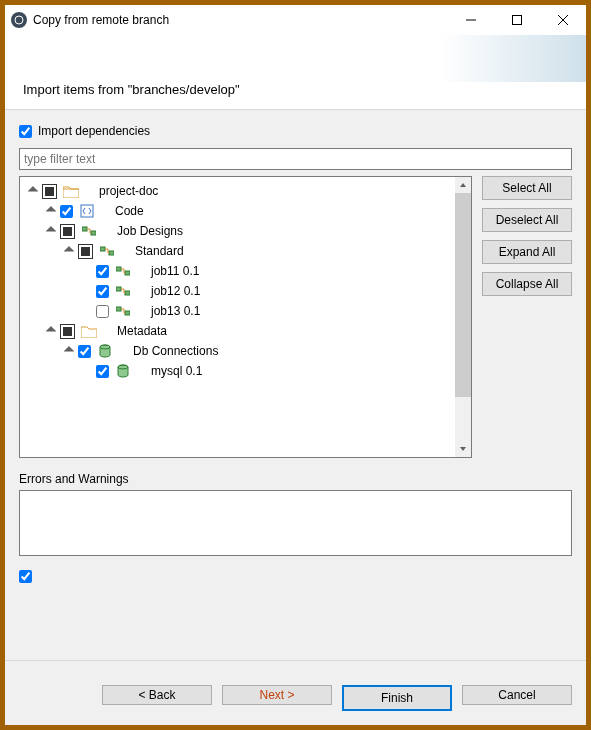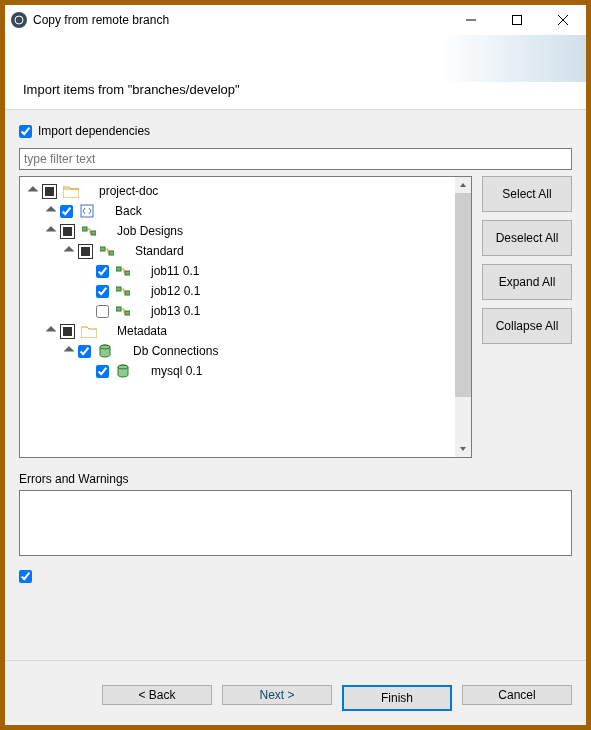--- a/index.html
+++ b/index.html
@@ -17,35 +17,35 @@
   .chk-line input{margin:0 6px 0 0}
   .filter-input{width:100%;height:22px;border:1px solid #7a7a7a;padding:2px 4px;box-sizing:border-box;font:inherit;background:#fff;outline:none}
   .tree-row{display:flex;gap:10px;margin-top:6px}
   .tree-wrap{flex:1;border:1px solid #7a7a7a;background:#fff;height:280px;position:relative;overflow:hidden}
   .tree{position:absolute;inset:0 16px 0 0;overflow:hidden;padding:4px 0 4px 4px}
   .scrollbar{position:absolute;right:0;top:0;bottom:0;width:16px;background:#f0f0f0}
   .scroll-thumb{position:absolute;right:0;top:16px;bottom:60px;width:16px;background:#cdcdcd}
   .scroll-arrow{position:absolute;right:0;width:16px;height:16px;display:flex;align-items:center;justify-content:center}
   .scroll-arrow.top{top:0}.scroll-arrow.bot{bottom:0}
   .side-btns{width:90px;display:flex;flex-direction:column;gap:8px}
-  .btn{height:36px;border:1px solid #adadad;background:#e1e1e1;padding:0 8px;display:flex;align-items:center;justify-content:center;white-space:nowrap;font:inherit}
+  .btn{height:24px;border:1px solid #adadad;background:#e1e1e1;padding:0 8px;display:flex;align-items:center;justify-content:center;white-space:nowrap;font:inherit}
   .tree-node{display:flex;align-items:center;height:20px}
   .tree-node .tw{width:14px;height:14px;display:flex;align-items:center;justify-content:center;margin-right:0}
   .tree-node .cb{margin:0 4px 0 2px;width:13px;height:13px}
   .tree-node .nicon{width:16px;height:16px;margin:0 4px 0 2px;display:inline-flex;align-items:center;justify-content:center}
   .tree-node .nlabel{padding-left:16px}
   .ind1{padding-left:2px}.ind2{padding-left:20px}.ind3{padding-left:38px}.ind4{padding-left:56px}
   .twistsvg{stroke:#606060;fill:#606060}
   .cb-partial{appearance:none;width:13px;height:13px;border:1px solid #333;background:#fff;position:relative}
   .cb-partial::after{content:"";position:absolute;left:2px;top:2px;right:2px;bottom:2px;background:#333}
   .errlbl{margin-top:14px}
   .errbox{border:1px solid #7a7a7a;background:#fff;height:64px;margin-top:4px}
   .footer{background:#f0f0f0;padding:14px;display:flex;justify-content:flex-end;gap:10px}
   .footer .btn{width:110px;height:20px}
-  .btn.disabled{color:#0c4a6e}
+  .btn.disabled{color:#c2410c}
   .btn.primary{border:2px solid #0078d7;height:26px;box-sizing:border-box}
   .sep-line{height:1px;background:#d8d8d8;margin:0 -14px}
   
   .ic-folder{width:16px;height:13px}
   .ic-code{width:14px;height:14px}
   .ic-job{width:14px;height:12px}
   .ic-db{width:12px;height:14px}
 </style>
 </head>
 <body>
@@ -114,21 +114,21 @@
                   <path d="M2 2 L8 2 L2 8 Z" transform="rotate(45 5 5)"></path>
                 </svg>
               </span>
               <input type="checkbox" class="cb" checked="" style="">
               <span class="nicon">
                 <svg class="ic-code" viewBox="0 0 14 14">
                   <rect x="1" y="1" width="12" height="12" fill="#fff" stroke="#3a76c4"></rect>
                   <path d="M5 4l-2 3 2 3M9 4l2 3-2 3" stroke="#3a76c4" fill="none"></path>
                 </svg>
               </span>
-              <span class="nlabel">Back</span>
+              <span class="nlabel">Code</span>
             </div>
             <div class="tree-node ind2">
               <span class="tw">
                 <svg class="twistsvg" width="10" height="10">
                   <path d="M2 2 L8 2 L2 8 Z" transform="rotate(45 5 5)"></path>
                 </svg>
               </span>
               <span class="cb cb-partial"></span>
               <span class="nicon">
                 <svg class="ic-job" viewBox="0 0 14 12">

